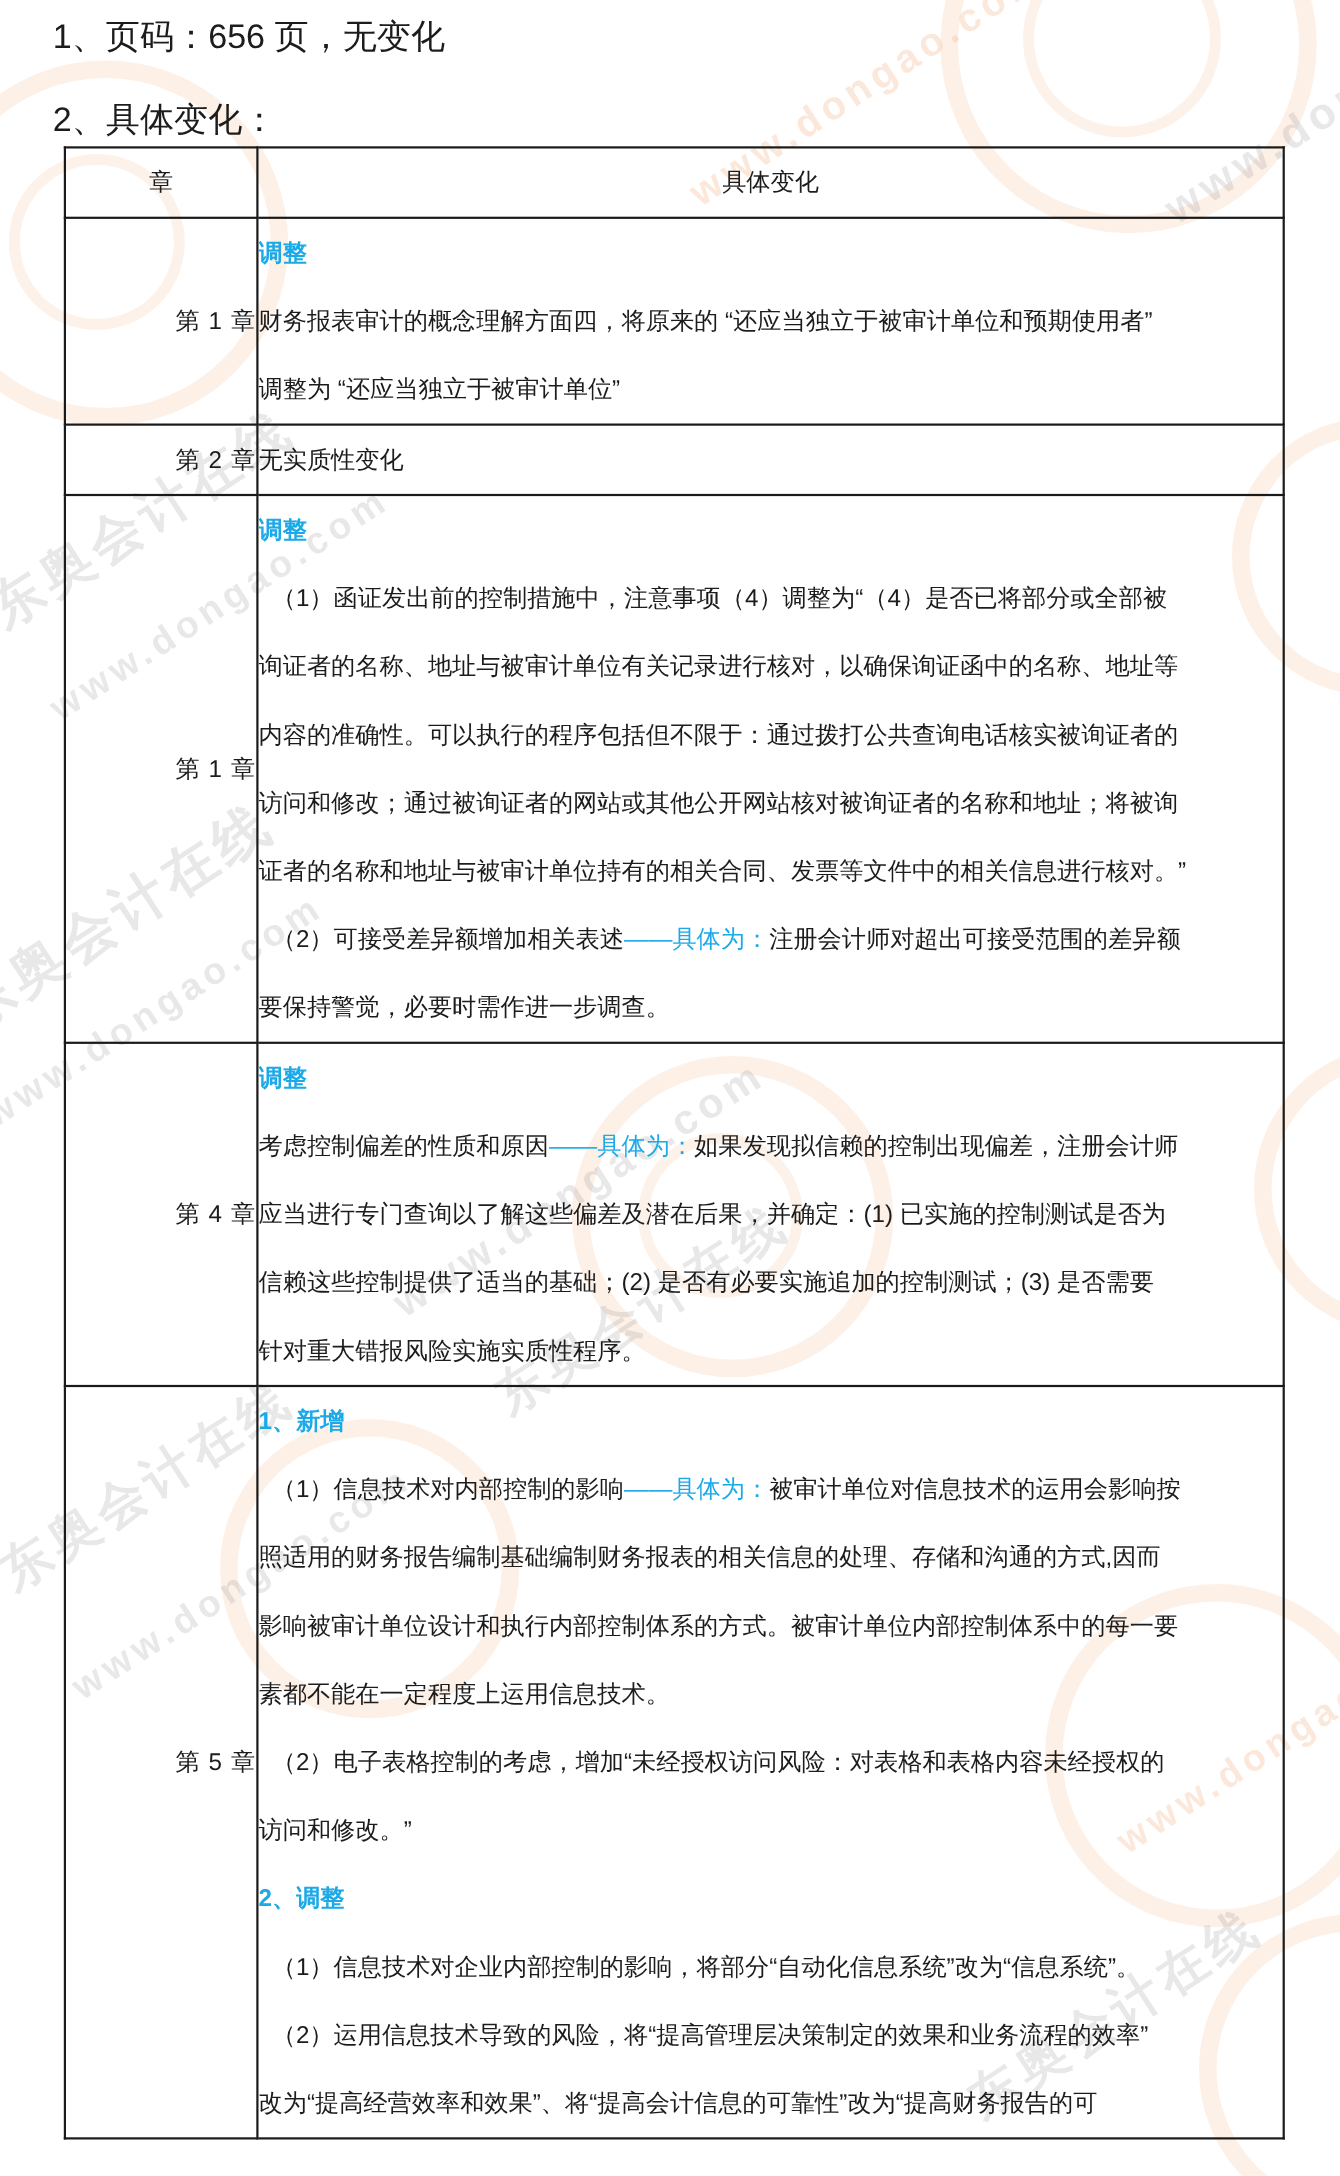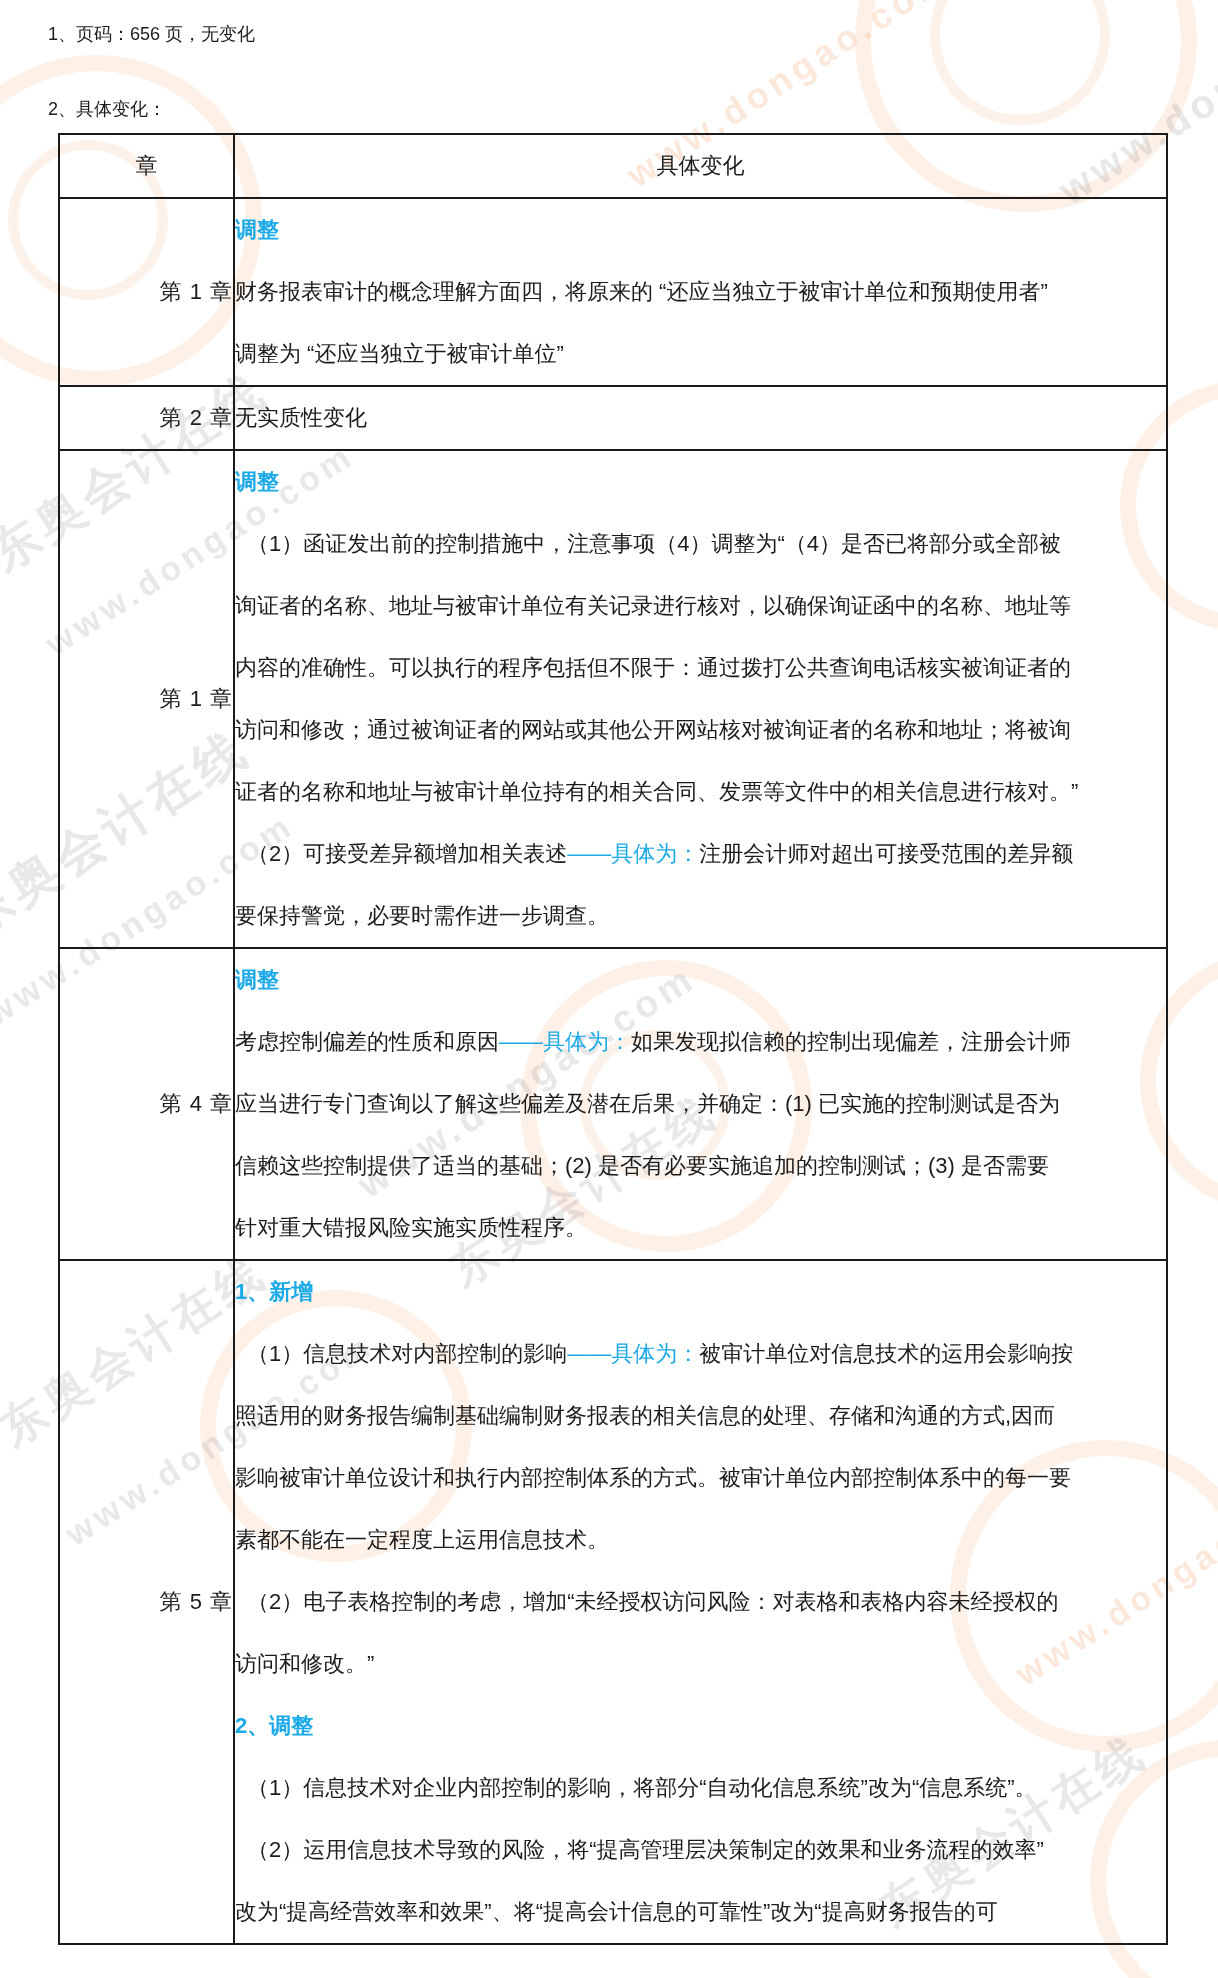--- a/index.html
+++ b/index.html
@@ -18,21 +18,21 @@
   }
   
   .wm-layer{position:absolute;inset:0;pointer-events:none;z-index:0;}
   .wm-ring{position:absolute;border-radius:50%;border:16px solid rgba(244,162,108,0.16);}
   .wm-ring.thin{border-width:10px;border-color:rgba(244,162,108,0.14);}
   .wm-text{position:absolute;white-space:nowrap;transform:rotate(-33deg);letter-spacing:5px;font-weight:bold;}
   .wm-gray{color:rgba(150,150,150,0.22);}
   .wm-orange{color:rgba(243,152,90,0.22);}
   
   .content{position:relative;z-index:1;}
-  .intro{position:absolute;left:48px;top:20px;font-size:18px;line-height:28px;}
+  .intro{position:absolute;left:48px;top:20px;font-size:31px;line-height:28px;}
   .intro .l2{margin-top:47px;}
   table.changes{
     position:absolute;left:58px;top:133px;
     width:1110px;border-collapse:collapse;table-layout:fixed;
     background:transparent;
   }
   table.changes th,table.changes td{
     border:2px solid var(--border);
     font-size:22px;
     font-weight:400;

